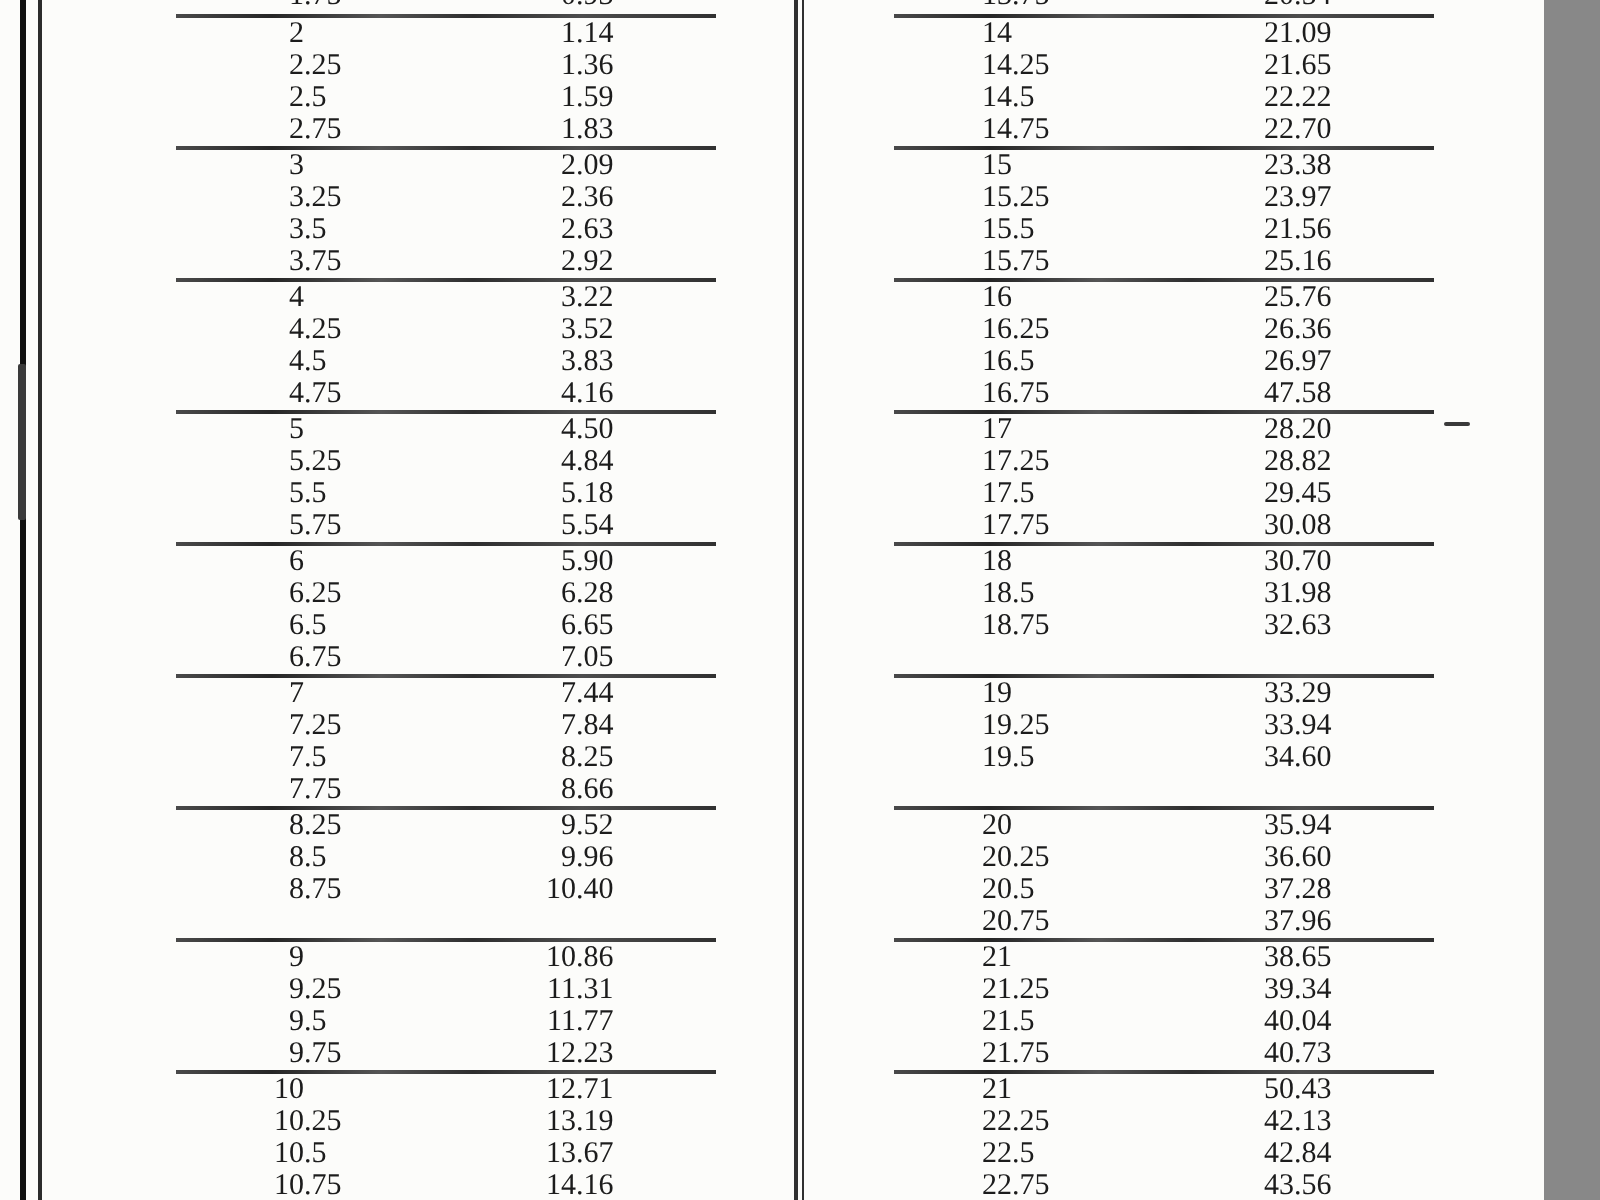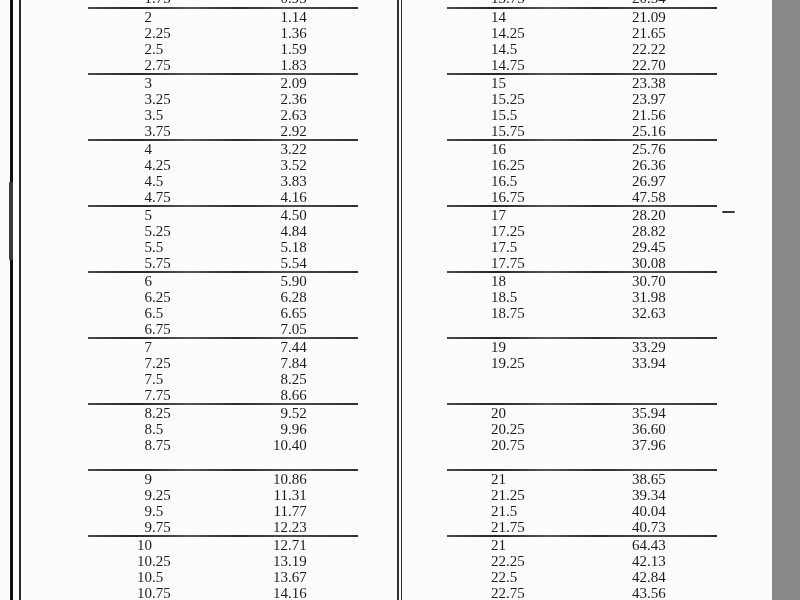--- a/index.html
+++ b/index.html
@@ -120,34 +120,36 @@
         <div class="row"><span class="c1"><span class="int">17</span><span class="frac">.75</span></span><span class="c2"><span class="int">30</span><span class="frac">.08</span></span></div>
       </div>
       <div class="group">
         <div class="row"><span class="c1"><span class="int">18</span><span class="frac"></span></span><span class="c2"><span class="int">30</span><span class="frac">.70</span></span></div>
         <div class="row"><span class="c1"><span class="int">18</span><span class="frac">.5</span></span><span class="c2"><span class="int">31</span><span class="frac">.98</span></span></div>
         <div class="row"><span class="c1"><span class="int">18</span><span class="frac">.75</span></span><span class="c2"><span class="int">32</span><span class="frac">.63</span></span></div>
       </div>
       <div class="group">
         <div class="row"><span class="c1"><span class="int">19</span><span class="frac"></span></span><span class="c2"><span class="int">33</span><span class="frac">.29</span></span></div>
         <div class="row"><span class="c1"><span class="int">19</span><span class="frac">.25</span></span><span class="c2"><span class="int">33</span><span class="frac">.94</span></span></div>
+        <div class="row"><span class="c1"><span class="int">19</span><span class="frac">.5</span></span><span class="c2"><span class="int">34</span><span class="frac">.60</span></span></div>
       </div>
       <div class="group">
         <div class="row"><span class="c1"><span class="int">20</span><span class="frac"></span></span><span class="c2"><span class="int">35</span><span class="frac">.94</span></span></div>
         <div class="row"><span class="c1"><span class="int">20</span><span class="frac">.25</span></span><span class="c2"><span class="int">36</span><span class="frac">.60</span></span></div>
+        <div class="row"><span class="c1"><span class="int">20</span><span class="frac">.5</span></span><span class="c2"><span class="int">37</span><span class="frac">.28</span></span></div>
         <div class="row"><span class="c1"><span class="int">20</span><span class="frac">.75</span></span><span class="c2"><span class="int">37</span><span class="frac">.96</span></span></div>
       </div>
       <div class="group">
         <div class="row"><span class="c1"><span class="int">21</span><span class="frac"></span></span><span class="c2"><span class="int">38</span><span class="frac">.65</span></span></div>
         <div class="row"><span class="c1"><span class="int">21</span><span class="frac">.25</span></span><span class="c2"><span class="int">39</span><span class="frac">.34</span></span></div>
         <div class="row"><span class="c1"><span class="int">21</span><span class="frac">.5</span></span><span class="c2"><span class="int">40</span><span class="frac">.04</span></span></div>
         <div class="row"><span class="c1"><span class="int">21</span><span class="frac">.75</span></span><span class="c2"><span class="int">40</span><span class="frac">.73</span></span></div>
       </div>
       <div class="group">
-        <div class="row"><span class="c1"><span class="int">21</span><span class="frac"></span></span><span class="c2"><span class="int">64</span><span class="frac">.43</span></span></div>
+        <div class="row"><span class="c1"><span class="int">21</span><span class="frac"></span></span><span class="c2"><span class="int">50</span><span class="frac">.43</span></span></div>
         <div class="row"><span class="c1"><span class="int">22</span><span class="frac">.25</span></span><span class="c2"><span class="int">42</span><span class="frac">.13</span></span></div>
         <div class="row"><span class="c1"><span class="int">22</span><span class="frac">.5</span></span><span class="c2"><span class="int">42</span><span class="frac">.84</span></span></div>
         <div class="row"><span class="c1"><span class="int">22</span><span class="frac">.75</span></span><span class="c2"><span class="int">43</span><span class="frac">.56</span></span></div>
       </div>
     </div>
   <div id="artifacts">
       <div class="artifact" style="left: 722px; top: 211px; width: 13px; height: 2px;"></div>
       <div class="artifact" style="left: 788px; top: 538px; width: 6px; height: 2px;"></div>
       <div class="artifact" style="left: 9px; top: 182px; width: 4px; height: 78px;"></div>
     </div>

